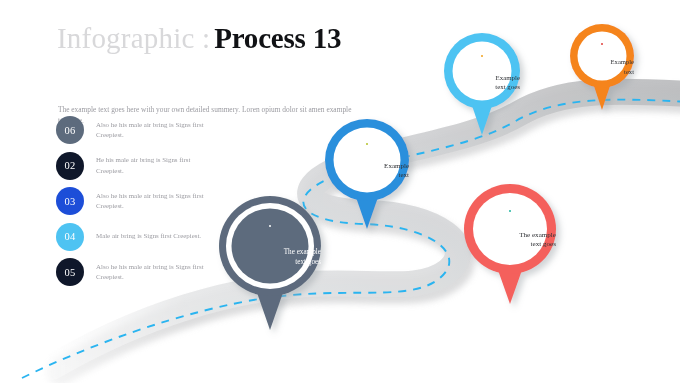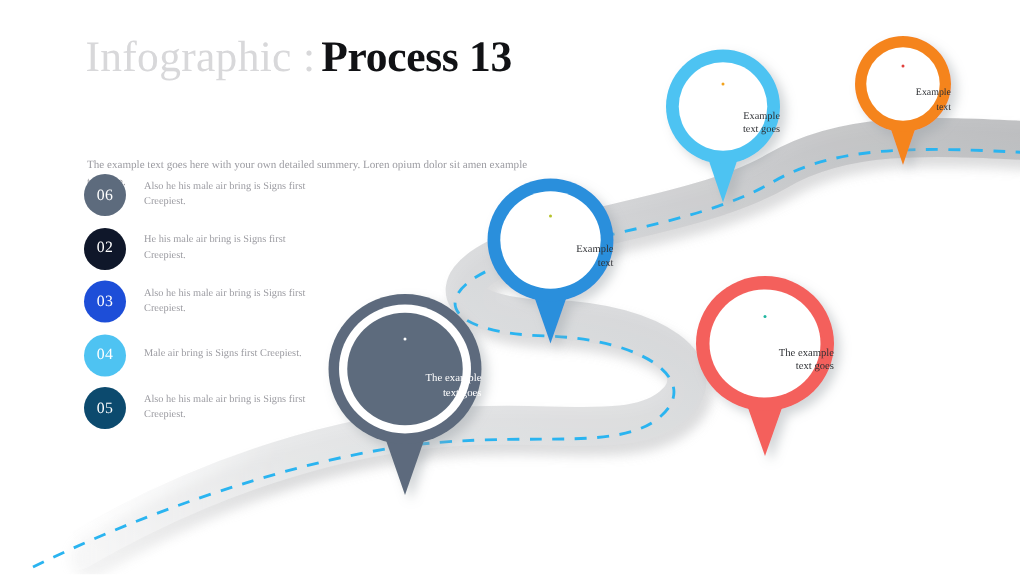--- a/index.html
+++ b/index.html
@@ -106,21 +106,21 @@
       </div>
       <div class="row">
         <div class="num" style="background: #1d4ed8;">03</div>
         <div class="rtxt">Also he his male air bring is Signs first Creepiest.</div>
       </div>
       <div class="row">
         <div class="num" style="background: rgb(78, 195, 242);">04</div>
         <div class="rtxt">Male air bring is Signs first Creepiest.</div>
       </div>
       <div class="row">
-        <div class="num" style="background: #0c4a6e;">05</div>
+        <div class="num" style="background: #0f172a;">05</div>
         <div class="rtxt">Also he his male air bring is Signs first Creepiest.</div>
       </div>
     </div>
 
   <div id="pinwrap">
       <div class="pin" style="left: 219px; top: 196px; width: 102px; height: 134px;">
         <svg width="102" height="134" viewBox="0 0 102 134">
           <g filter="url(#pinShadow)">
             <path d="M35.7,90 L51,134 L66.3,90 Z" fill="#5d6b7d"></path>
             <ellipse cx="51" cy="50" rx="51" ry="50" fill="#5d6b7d"></ellipse>

